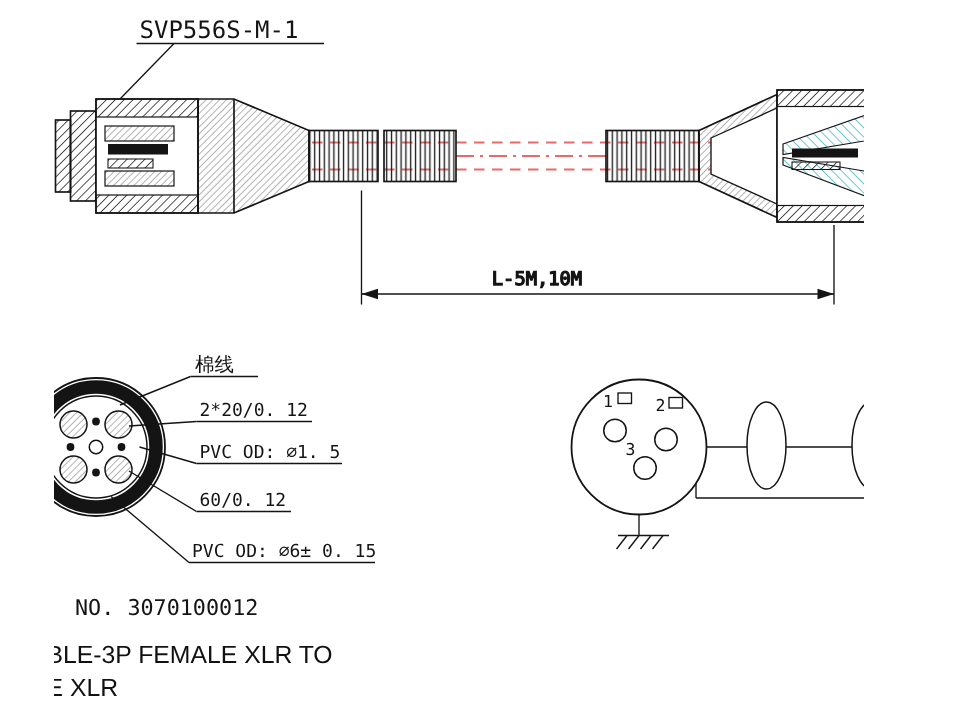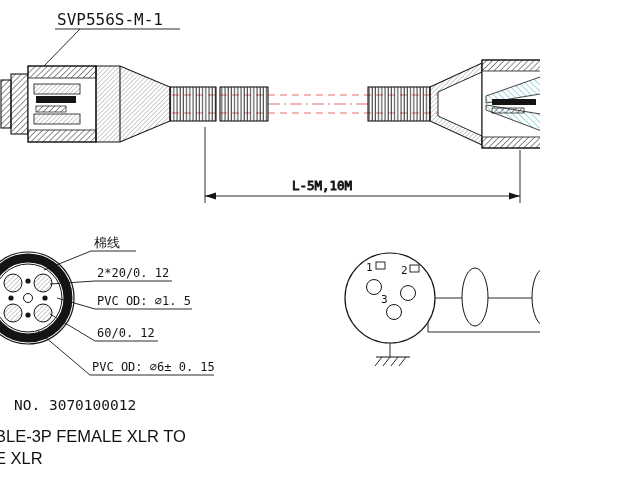--- a/index.html
+++ b/index.html
@@ -1,16 +1,16 @@
 <!DOCTYPE html>
 <html><head>
 <meta charset="utf-8">
 <style>
   html,body{margin:0;padding:0;background:#fff;}
-  .page{position:relative;width:540px;height:480px;background:#ffffff;overflow:hidden;}
+  .page{position:relative;width:540px;height:480px;background:#ffffff;overflow:hidden;padding-left:36px;}
   svg{display:block;}
   text.cad{font-family:"DejaVu Sans Mono",monospace;fill:#141414;}
   text.sans{font-family:"Liberation Sans",sans-serif;fill:#111;}
   .thin{stroke:#141414;stroke-width:0.9;}
 </style>
 </head>
 <body>
 
 <div class="page">
 <svg width="640" height="480" viewBox="0 0 640 480">

